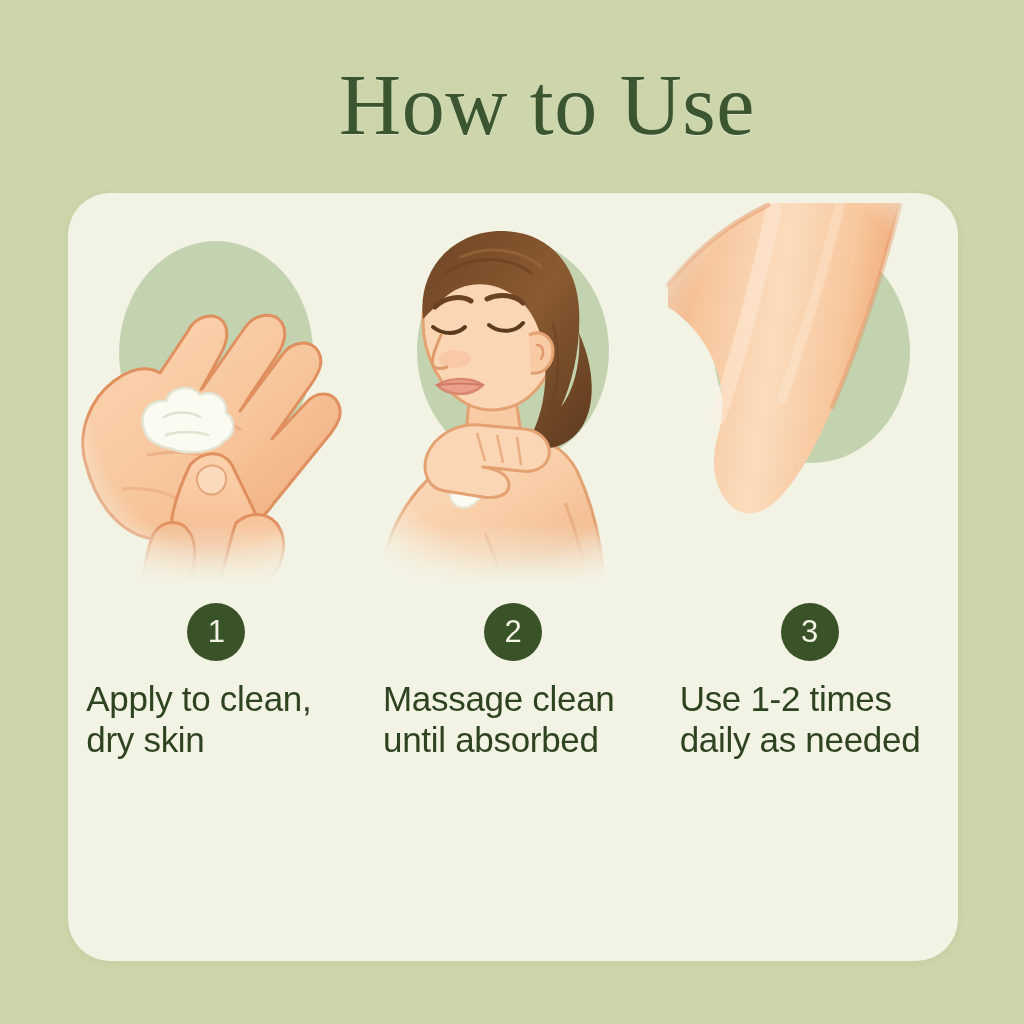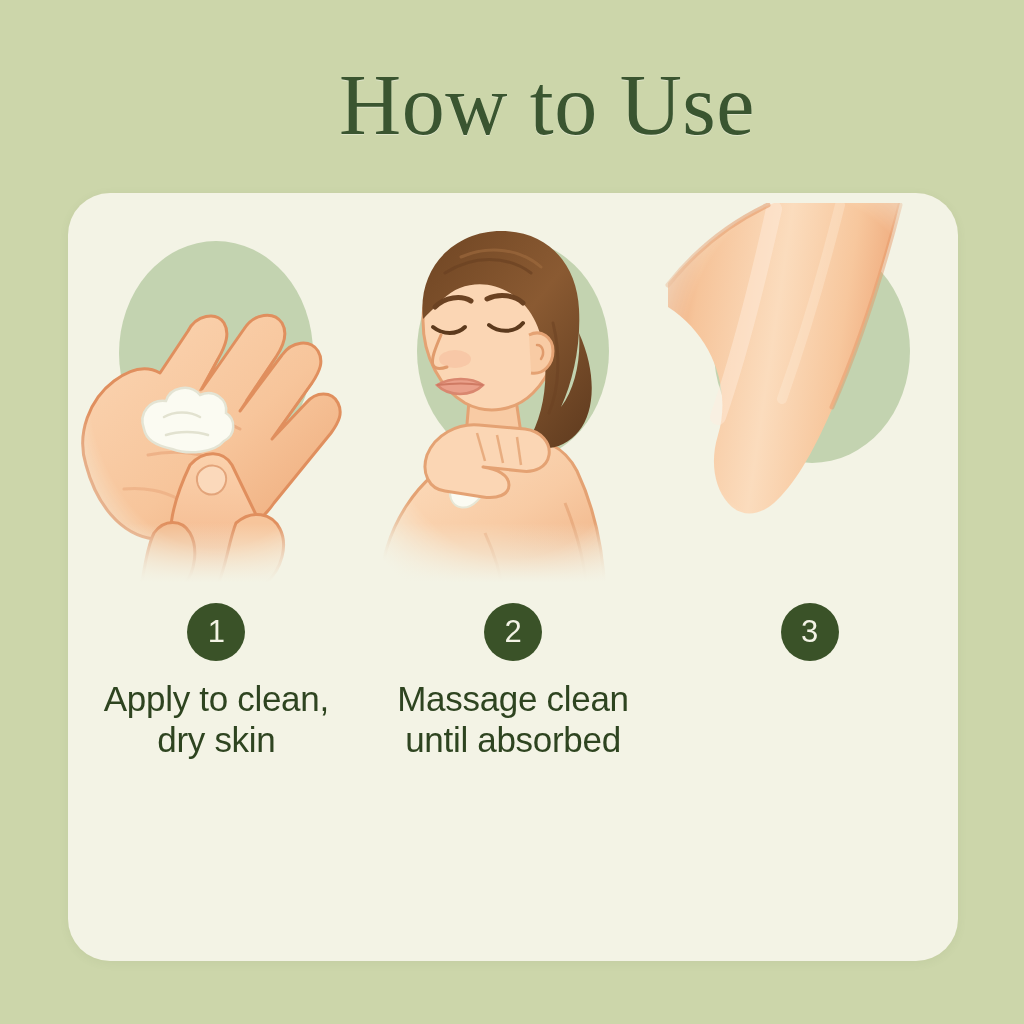--- a/index.html
+++ b/index.html
@@ -85,21 +85,20 @@
     font-weight: 400;
     font-family: "Liberation Sans", sans-serif;
     margin-top: 10px;
     flex: none;
   }
 
   
   .caption {
     margin-top: 17px;
     width: 260px;
-    text-align: center;
     font-size: 35px;
     line-height: 1.18;
     font-weight: 500;
     color: #2e4420;
     font-family: "Liberation Sans", sans-serif;
     letter-spacing: -0.3px;
   }
 
   
   .fade-bottom {
@@ -307,16 +306,17 @@
             <path d="M178 2 C162 66 142 134 120 196" fill="none" stroke="#ffeedd" stroke-width="10" opacity="0.32" stroke-linecap="round"></path>
 
             <path d="M6 82 C36 44 72 18 106 2" fill="none" stroke="#e49564" stroke-width="5" opacity="0.55" stroke-linecap="round"></path>
             <path d="M238 2 C222 64 198 140 170 204" fill="none" stroke="#e49564" stroke-width="5" opacity="0.45" stroke-linecap="round"></path>
           </g>
         </svg>
         <div class="fade-bottom"></div>
       </div>
 
       <div class="badge">3</div>
+      <div class="caption">Use 1-2 times daily as needed</div>
     </div>
 
   </div>
 </div>
 
 </body></html>

